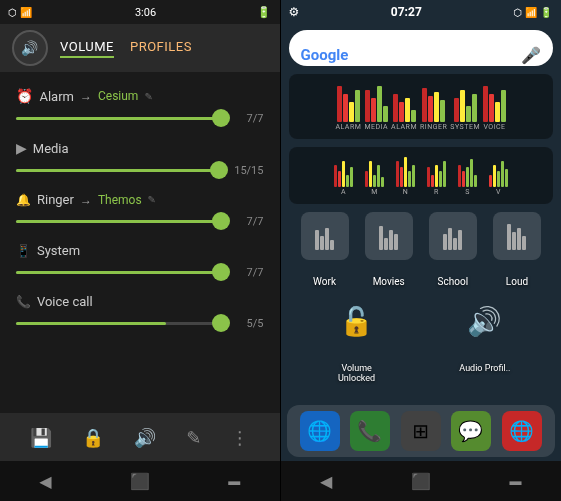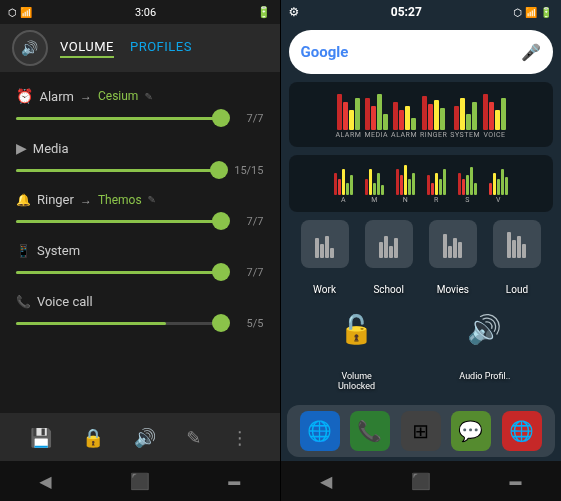--- a/index.html
+++ b/index.html
@@ -62,21 +62,21 @@
       font-size: 16px;
     }
 
     .header-tabs {
       display: flex;
       gap: 16px;
     }
 
     .header-tab {
       font-size: 13px;
-      color: #0ea5e9;
+      color: #fdba74;
       padding-bottom: 2px;
       letter-spacing: 0.5px;
       text-transform: uppercase;
     }
 
     .header-tab.active {
       color: #fff;
       border-bottom: 2px solid #8bc34a;
     }
 
@@ -226,24 +226,23 @@
       padding: 6px 8px;
       display: flex;
       flex-direction: column;
       gap: 8px;
     }
 
     
     .google-search {
       background: #fff;
       border-radius: 24px;
-      height: 44px;
-      display: flex;
-      align-items: center;
-      padding: 0 12px;
+      height: 36px;
+      display: flex;
+      padding: 16px 12px;
       justify-content: space-between;
     }
 
     .google-text {
       font-size: 16px;
       color: #555;
       font-style: italic;
     }
 
     .mic-icon {
@@ -560,21 +559,21 @@
 </div>
 
 <div class="divider"></div>
 
 <div class="right-panel">
 
   <div class="status-bar-right">
     <div class="status-left-right">
       <span style="font-size:12px;">⚙</span>
     </div>
-    <span style="font-size:12px;font-weight:bold;">05:27</span>
+    <span style="font-size:12px;font-weight:bold;">07:27</span>
     <div class="status-right-right">
       <span style="font-size:10px;">⬡</span>
       <span style="font-size:10px;">📶</span>
       <span style="font-size:10px;">🔋</span>
     </div>
   </div>
 
   <div class="home-content">
 
     <div class="google-search">
@@ -724,38 +723,38 @@
             <div class="app-icon-eq-bar" style="height:14px;background:#aaa;"></div>
             <div class="app-icon-eq-bar" style="height:22px;background:#aaa;"></div>
             <div class="app-icon-eq-bar" style="height:10px;background:#aaa;"></div>
           </div>
         </div>
         <span class="app-label">Work</span>
       </div>
       <div class="app-item">
         <div class="app-icon-box">
           <div class="app-icon-eq">
+            <div class="app-icon-eq-bar" style="height:24px;background:#aaa;"></div>
+            <div class="app-icon-eq-bar" style="height:12px;background:#aaa;"></div>
+            <div class="app-icon-eq-bar" style="height:20px;background:#aaa;"></div>
+            <div class="app-icon-eq-bar" style="height:16px;background:#aaa;"></div>
+          </div>
+        </div>
+        <span class="app-label">Movies</span>
+      </div>
+      <div class="app-item">
+        <div class="app-icon-box">
+          <div class="app-icon-eq">
             <div class="app-icon-eq-bar" style="height:16px;background:#aaa;"></div>
             <div class="app-icon-eq-bar" style="height:22px;background:#aaa;"></div>
             <div class="app-icon-eq-bar" style="height:12px;background:#aaa;"></div>
             <div class="app-icon-eq-bar" style="height:20px;background:#aaa;"></div>
           </div>
         </div>
         <span class="app-label">School</span>
-      </div>
-      <div class="app-item">
-        <div class="app-icon-box">
-          <div class="app-icon-eq">
-            <div class="app-icon-eq-bar" style="height:24px;background:#aaa;"></div>
-            <div class="app-icon-eq-bar" style="height:12px;background:#aaa;"></div>
-            <div class="app-icon-eq-bar" style="height:20px;background:#aaa;"></div>
-            <div class="app-icon-eq-bar" style="height:16px;background:#aaa;"></div>
-          </div>
-        </div>
-        <span class="app-label">Movies</span>
       </div>
       <div class="app-item">
         <div class="app-icon-box">
           <div class="app-icon-eq">
             <div class="app-icon-eq-bar" style="height:26px;background:#aaa;"></div>
             <div class="app-icon-eq-bar" style="height:18px;background:#aaa;"></div>
             <div class="app-icon-eq-bar" style="height:22px;background:#aaa;"></div>
             <div class="app-icon-eq-bar" style="height:14px;background:#aaa;"></div>
           </div>
         </div>

